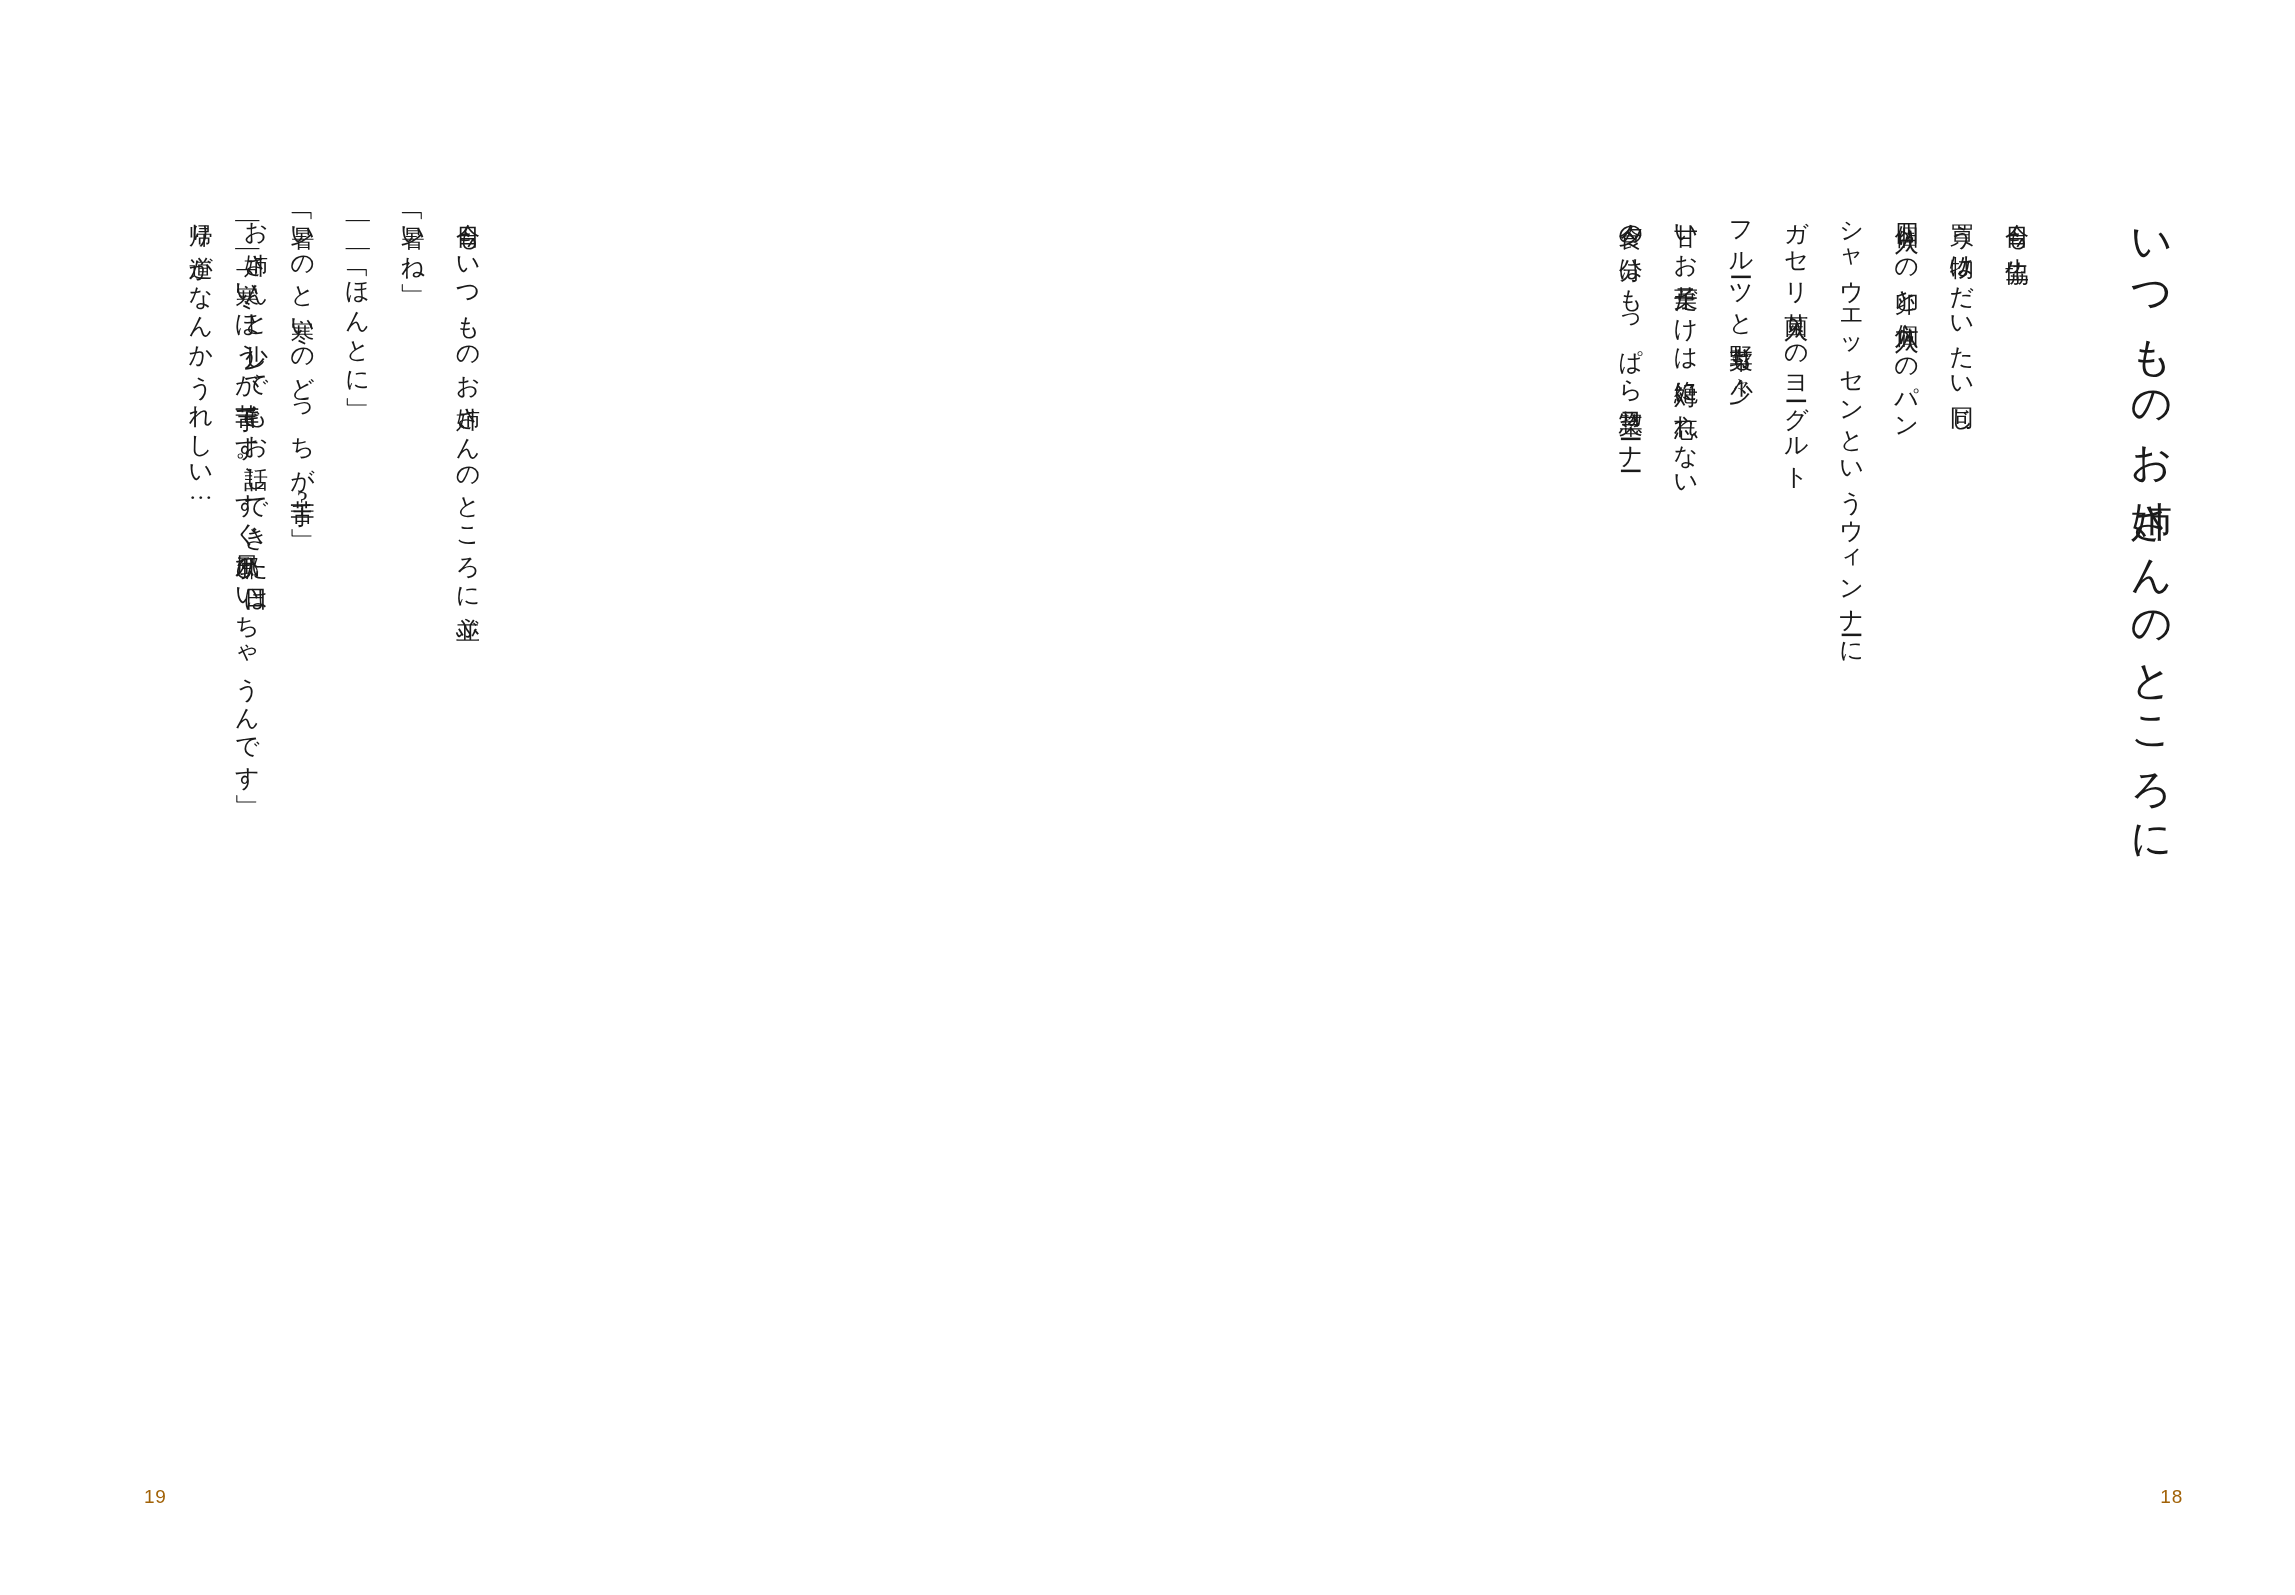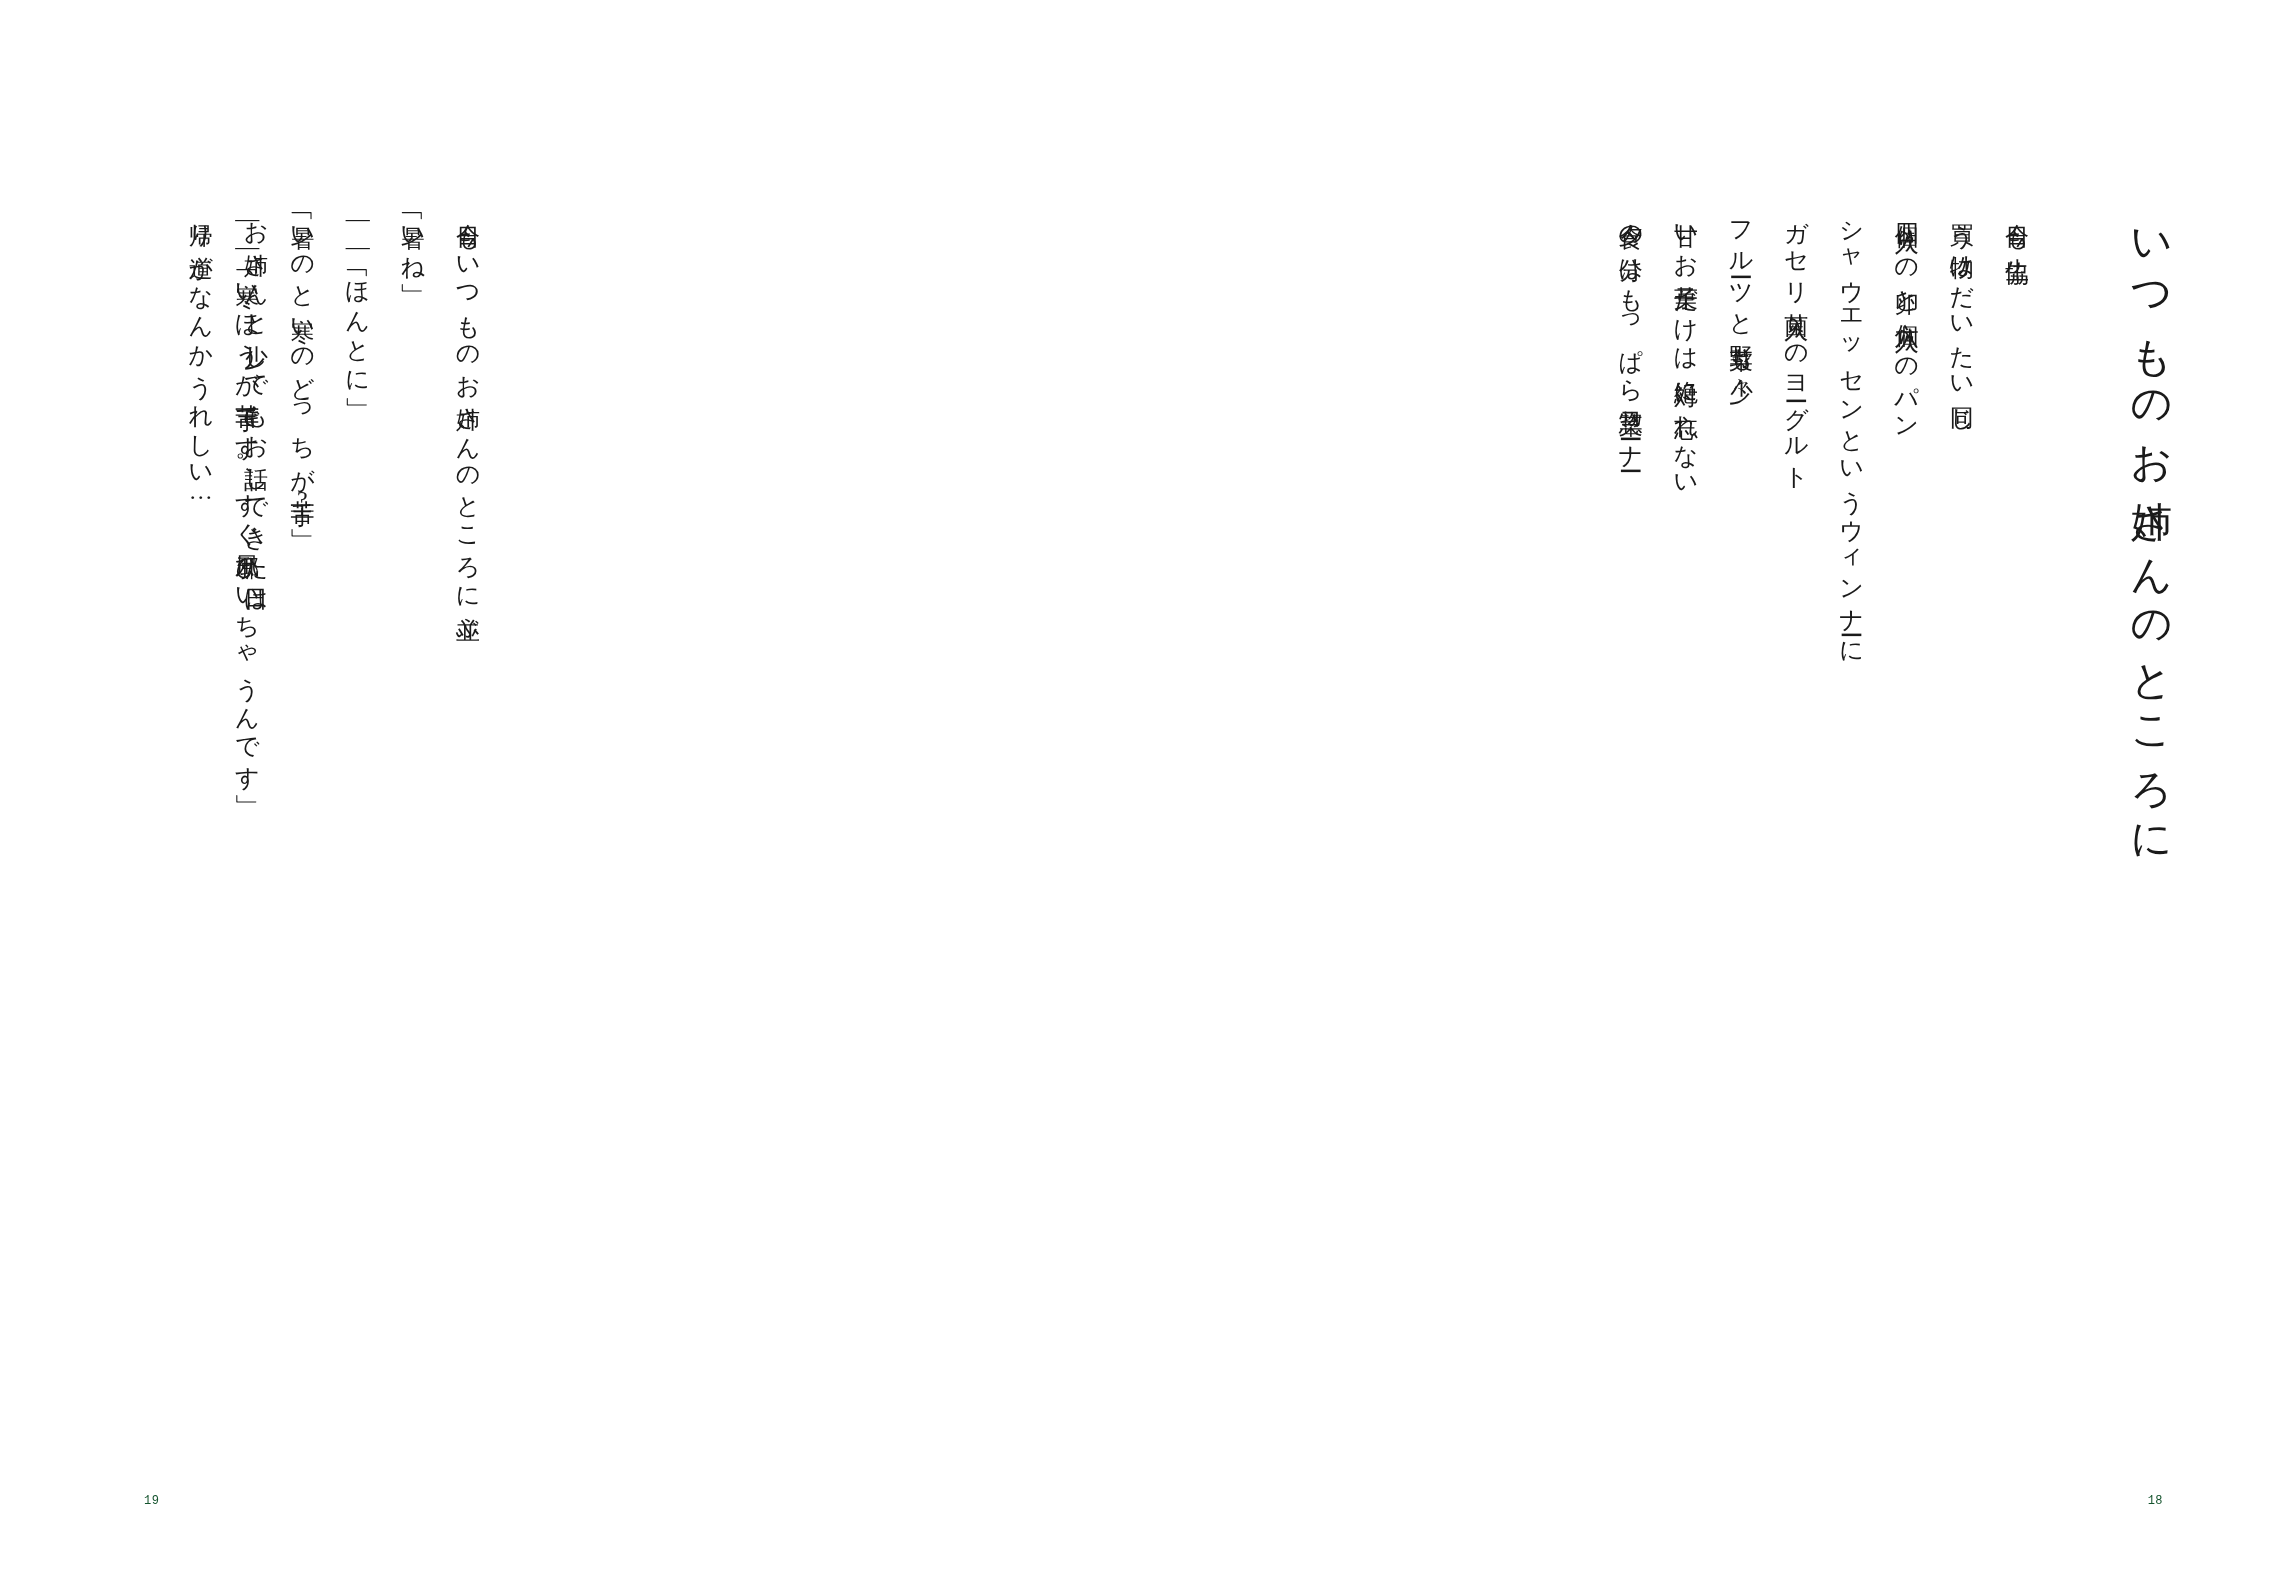--- a/index.html
+++ b/index.html
@@ -90,26 +90,26 @@
   }
 
   .vline {
     display: block;
   }
 
   
   .folio {
     position: absolute;
     bottom: 88px;
-    font-size: 12px;
-    color: #14532d;
+    font-size: 19px;
+    color: #a16207;
     letter-spacing: 0.04em;
-    font-family: Liberation Mono, monospace;
+    font-family: Liberation Sans, sans-serif;
   }
-  .folio-right { right: 132px; }
+  .folio-right { right: 112px; }
   .folio-left  { left: 144px; }
 </style>
 </head>
 <body>
 
 <div class="spread">
 
   <div class="page-right">
 
     <div class="title vtext">いつものお姉さんのところに</div>

